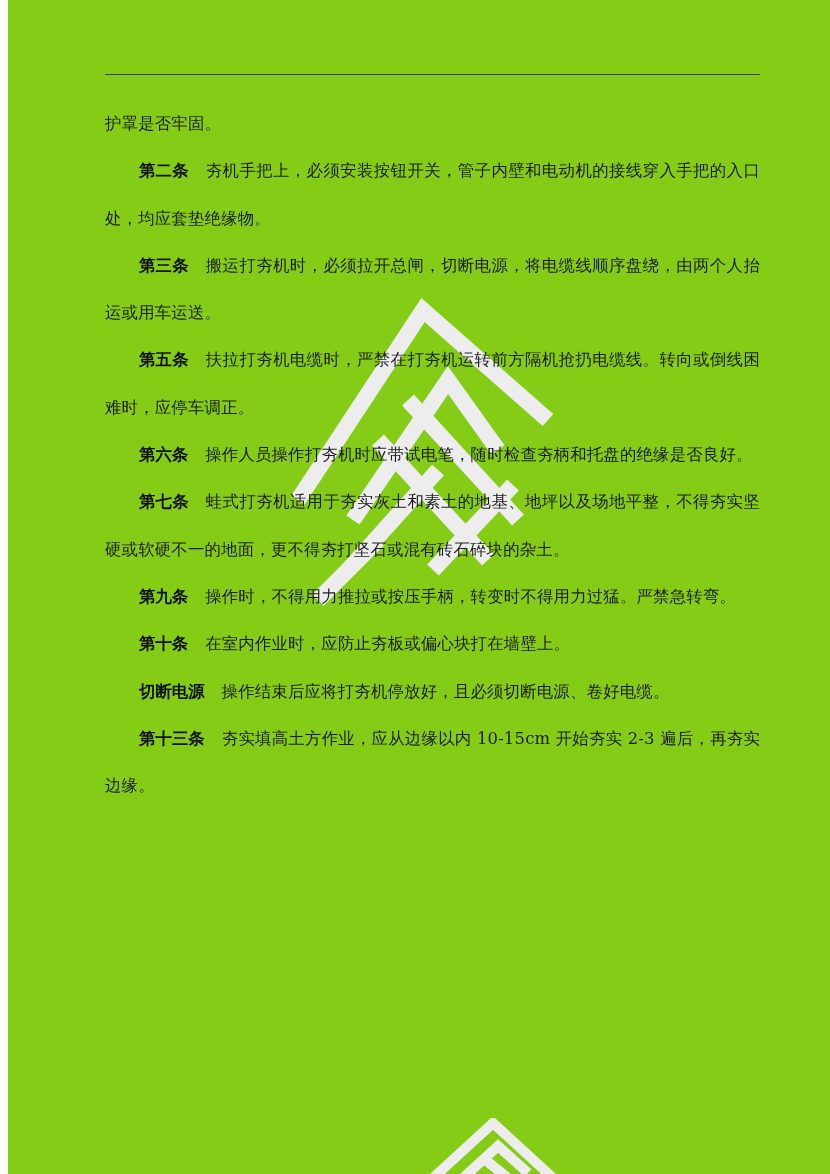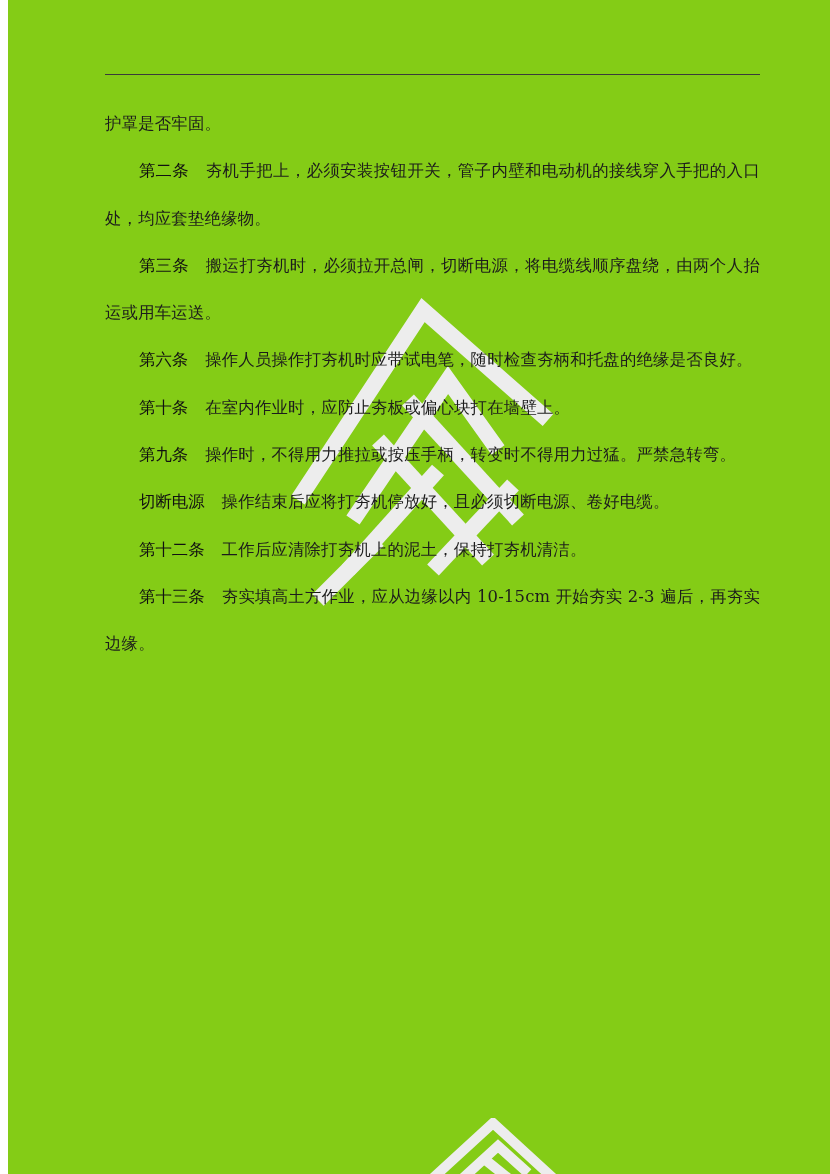--- a/index.html
+++ b/index.html
@@ -47,21 +47,21 @@
       margin: 0;
       text-align: justify;
       text-justify: inter-character;
       word-break: break-all;
       letter-spacing: 0.2px;
     }
     .para.indent {
       text-indent: 34px;
     }
     .art-label {
-      font-weight: normal;
+      font-weight: bold;
       color: #111111;
       margin-right: 17px;
       letter-spacing: 0;
     }
   </style>
 </head>
 <body>
 
 <div class="page">
 
@@ -88,28 +88,29 @@
   <div class="header-rule"></div>
 
   <div class="body-text">
     <p class="para">护罩是否牢固。</p>
 
     <p class="para indent"><span class="art-label">第二条</span><span>夯机手把上，必须安装按钮开关，管子内壁和电动机的接线穿入手把的入口处，均应套垫绝缘物。</span></p>
 
     <p class="para indent"><span class="art-label">第三条</span><span>搬运打夯机时，必须拉开总闸，切断电源，将电缆线顺序盘绕，由两个人抬运或用车运送。</span></p>
 
 
+    <p class="para indent"><span class="art-label">第五条</span><span>扶拉打夯机电缆时，严禁在打夯机运转前方隔机抢扔电缆线。转向或倒线困难时，应停车调正。</span></p>
 
     <p class="para indent"><span class="art-label">第六条</span><span>操作人员操作打夯机时应带试电笔，随时检查夯柄和托盘的绝缘是否良好。</span></p>
 
+    <p class="para indent"><span class="art-label">第七条</span><span>蛙式打夯机适用于夯实灰土和素土的地基、地坪以及场地平整，不得夯实坚硬或软硬不一的地面，更不得夯打坚石或混有砖石碎块的杂土。</span></p>
 
+
+    <p class="para indent"><span class="art-label">第九条</span><span>操作时，不得用力推拉或按压手柄，转变时不得用力过猛。严禁急转弯。</span></p>
 
     <p class="para indent"><span class="art-label">第十条</span><span>在室内作业时，应防止夯板或偏心块打在墙壁上。</span></p>
 
-    <p class="para indent"><span class="art-label">第九条</span><span>操作时，不得用力推拉或按压手柄，转变时不得用力过猛。严禁急转弯。</span></p>
-
     <p class="para indent"><span class="art-label">切断电源</span><span>操作结束后应将打夯机停放好，且必须切断电源、卷好电缆。</span></p>
 
-    <p class="para indent"><span class="art-label">第十二条</span><span>工作后应清除打夯机上的泥土，保持打夯机清洁。</span></p>
 
     <p class="para indent"><span class="art-label">第十三条</span><span>夯实填高土方作业，应从边缘以内 10-15cm 开始夯实 2-3 遍后，再夯实边缘。</span></p>
   </div>
 </div>
 
 </body></html>

